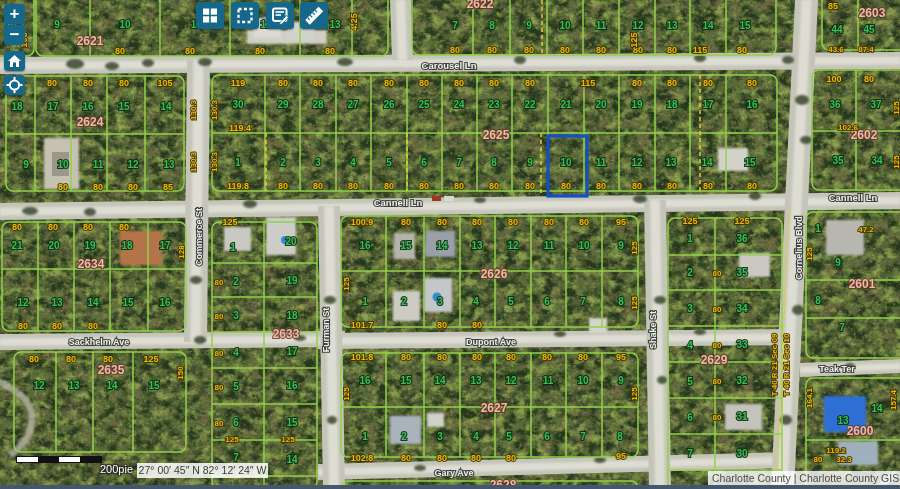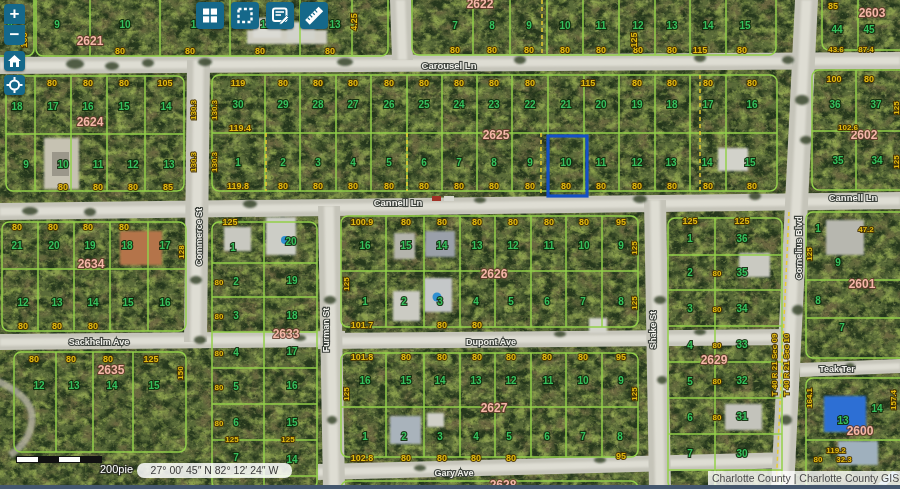--- a/index.html
+++ b/index.html
@@ -801,16 +801,16 @@
       </g>
     </svg></div>
 
 <div style="position:absolute;left:16px;top:456px;width:84px;height:5px;border:1px solid #111;background:#fff;">
 <div style="position:absolute;left:21px;top:0;width:21px;height:5px;background:#111;"></div>
 <div style="position:absolute;left:63px;top:0;width:21px;height:5px;background:#111;"></div>
 </div>
 
 <div style="position:absolute;left:100px;top:463px;color:#fff;font-size:11px;font-weight:normal;text-shadow:1px 1px 1px #222,-1px -1px 1px #222,1px -1px 1px #222,-1px 1px 1px #222;">200pie</div>
 
-<div style="position:absolute;left:137px;top:463px;width:155px;height:15px;background:rgba(255,255,255,0.85);color:#3a3a3a;font-size:10.5px;text-align:center;line-height:15px;border-radius:7px;">27° 00′ 45″ N 82° 12′ 24″ W</div>
+<div style="position:absolute;left:137px;top:463px;width:131px;height:15px;background:rgba(255,255,255,0.85);color:#3a3a3a;font-size:10.5px;text-align:center;line-height:15px;">27° 00′ 45″ N 82° 12′ 24″ W</div>
 
 <div style="position:absolute;left:708px;top:471px;width:192px;height:14px;background:rgba(255,255,255,0.8);color:#4a4a4a;font-size:10.5px;line-height:14px;padding-left:4px;white-space:nowrap;overflow:hidden;">Charlotte County | Charlotte County GIS</div>
 
 <div style="position:absolute;left:0;top:485px;width:900px;height:4px;background:#44576e;"></div>
 </body></html>

